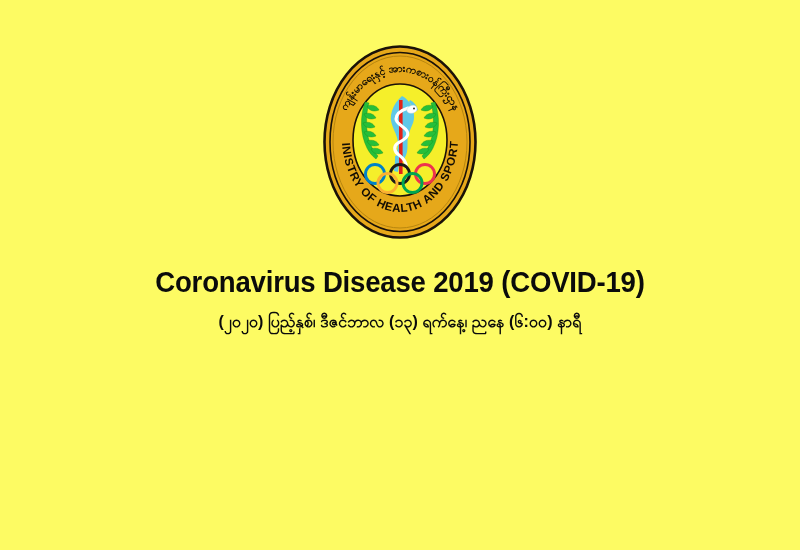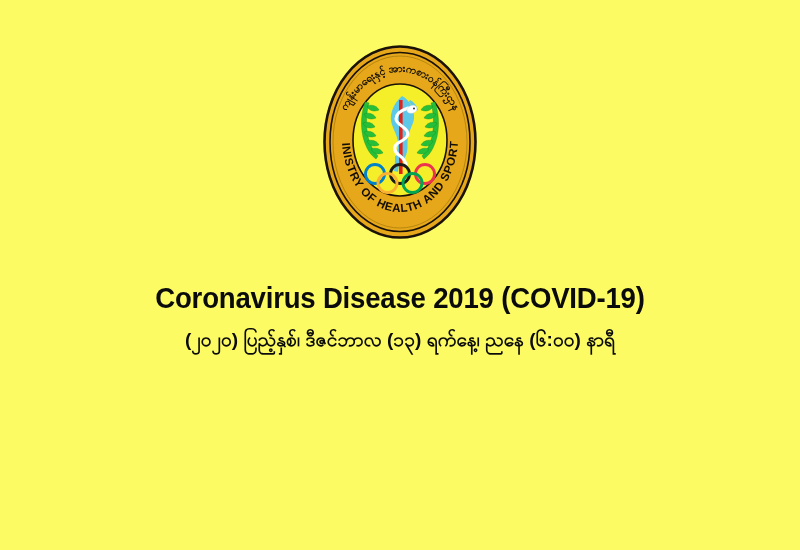--- a/index.html
+++ b/index.html
@@ -36,21 +36,20 @@
     height: 196px;
   }
 
   
   #text-block {
     position: absolute;
     left: 0;
     right: 0;
     top: 268px;
     text-align: center;
-    margin-top: 16px;
   }
   .line {
     color: #0b0b0b;
     white-space: nowrap;
     line-height: 1.0;
   }
   #title-en {
     font-family: "Liberation Sans", sans-serif;
     font-weight: bold;
     font-size: 29px;
@@ -61,21 +60,21 @@
   #title-mm {
     font-family: "Liberation Sans", sans-serif;
     font-weight: bold;
     font-size: 28px;
     letter-spacing: 0.1px;
     margin-bottom: 19px;
   }
   #date-mm {
     font-family: "Liberation Sans", sans-serif;
     font-weight: bold;
-    font-size: 19px;
+    font-size: 16px;
     letter-spacing: 0.1px;
   }
 </style>
 </head>
 <body>
 
 <div id="poster" style="background: rgb(253, 251, 99);">
 
   <div id="emblem-wrap">
     <svg viewBox="0 0 156 196" xmlns="http://www.w3.org/2000/svg" aria-hidden="true">

